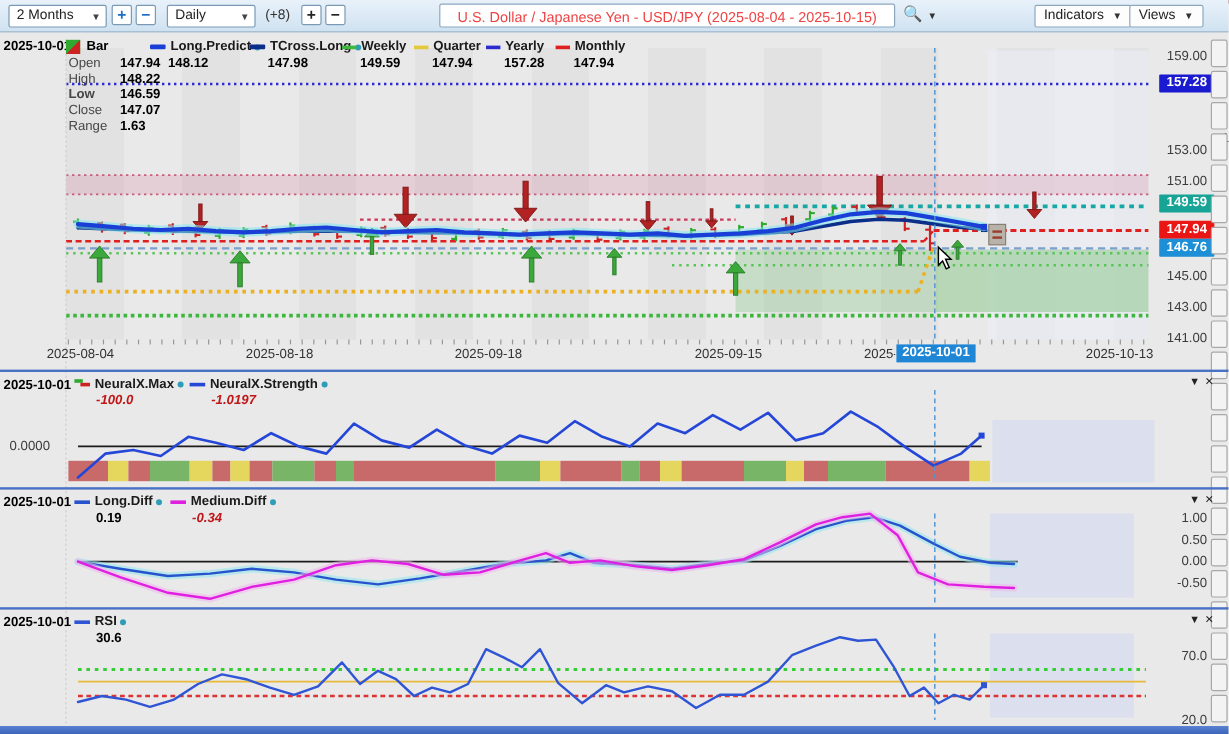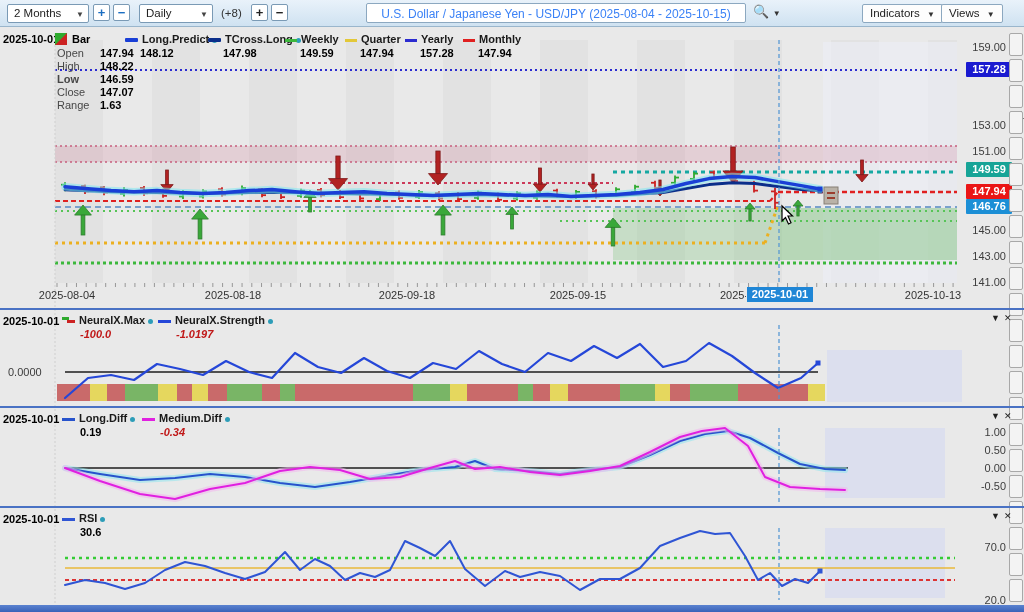--- a/index.html
+++ b/index.html
@@ -9,21 +9,21 @@
   .titlebar-red{position:absolute;left:620px;top:0;width:404px;height:3px;background:#7c1212;}
   .toolbar{position:absolute;left:0;top:0;width:1024px;height:27px;
            background:linear-gradient(#e9f2fa,#cfe2f1);border-bottom:1px solid #9ab6cc;box-sizing:border-box;}
   .tb{position:absolute;top:4px;height:19px;box-sizing:border-box;font-size:11.5px;color:#222;}
   .select{background:#fff;border:1px solid #7a9ab5;line-height:17px;padding:0 16px 0 6px;border-radius:2px;}
   .select .caret{position:absolute;right:4px;top:1px;font-size:8px;color:#444;}
   .sqbtn{width:17px;height:17px;background:#fff;border:1px solid #7a9ab5;border-radius:2px;
          text-align:center;line-height:15px;font-weight:bold;font-size:13px;}
   .blue{color:#1b6ec2;} .dark{color:#222;}
   .title-box{left:366px;top:3px;width:380px;height:20px;background:#fff;border:1px solid #8ca8c0;
-             text-align:center;line-height:20px;font-size:12px;color:#3b82f6;border-radius:2px;}
+             text-align:center;line-height:20px;font-size:12px;color:#ef4444;border-radius:2px;}
   .tb-label{line-height:19px;color:#333;}
   .tbtn{background:#fdfdfd;border:1px solid #8ca8c0;border-radius:2px;padding:0 7px;line-height:17px;}
   .tbtn .caret{font-size:8px;color:#333;margin-left:4px;}
   .search{left:753px;top:4px;font-size:13px;color:#222;}
   
   .lbl{position:absolute;font-size:11px;color:#222;white-space:nowrap;}
   .gray{color:#474747;}
   .bold{font-weight:bold;color:#000;}
   .red-val{color:#c01818;font-weight:bold;font-style:italic;}
   .axis{position:absolute;font-size:11px;color:#3c3c3c;width:44px;text-align:right;}
@@ -428,21 +428,21 @@
       <div class="axis" style="left:962px;top:224px;">145.00</div>
       <div class="axis" style="left:962px;top:250px;">143.00</div>
       <div class="axis" style="left:962px;top:276px;">141.00</div>
       <div class="badge" style="top:62px;background:#1a1ad0;">157.28</div>
       <div class="badge" style="top:162px;background:#17a497;">149.59</div>
       <div class="badge" style="top:184px;background:#ea1515;">147.94</div>
       <div class="badge" style="top:199px;background:#1c8fd6;">146.76</div>
       <div class="xlab" style="left:67px;">2025-08-04</div>
       <div class="xlab" style="left:233px;">2025-08-18</div>
       <div class="xlab" style="left:407px;">2025-09-18</div>
-      <div class="xlab" style="left:578px;">2025-09-15</div>
+      <div class="xlab" style="left:607px;">2025-09-15</div>
       <div class="xlab" style="left:933px;">2025-10-13</div>
       <div class="lbl bold" style="left:140px;top:47px;">148.12</div>
       <div class="lbl bold" style="left:223px;top:47px;">147.98</div>
       <div class="lbl bold" style="left:300px;top:47px;">149.59</div>
       <div class="lbl bold" style="left:360px;top:47px;">147.94</div>
       <div class="lbl bold" style="left:420px;top:47px;">157.28</div>
       <div class="lbl bold" style="left:478px;top:47px;">147.94</div>
       <div class="side-box" style="top:33px;"></div>
       <div class="side-box" style="top:59px;"></div>
       <div class="side-box" style="top:85px;"></div>

